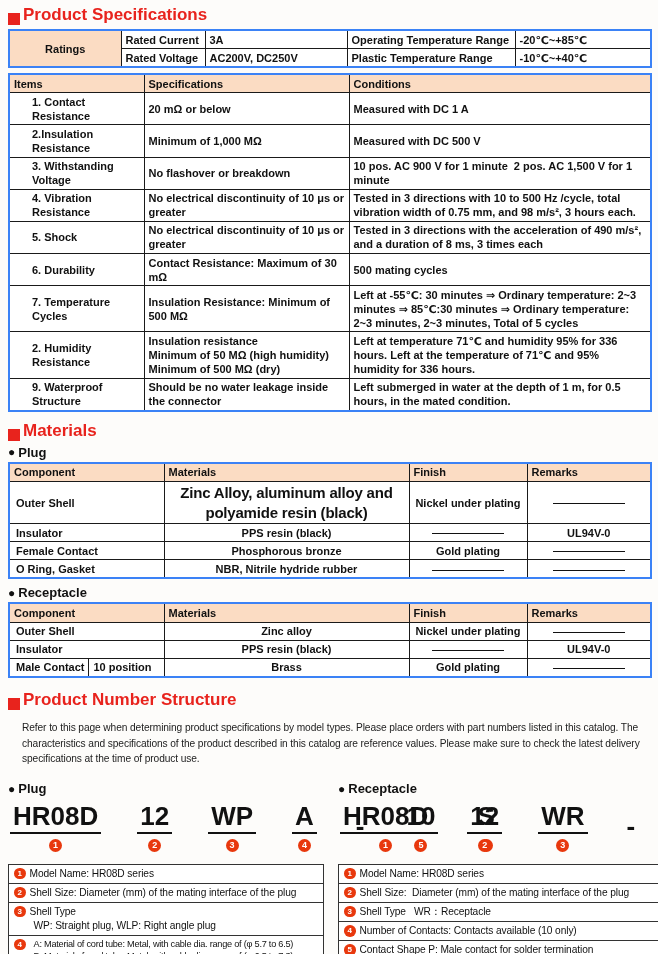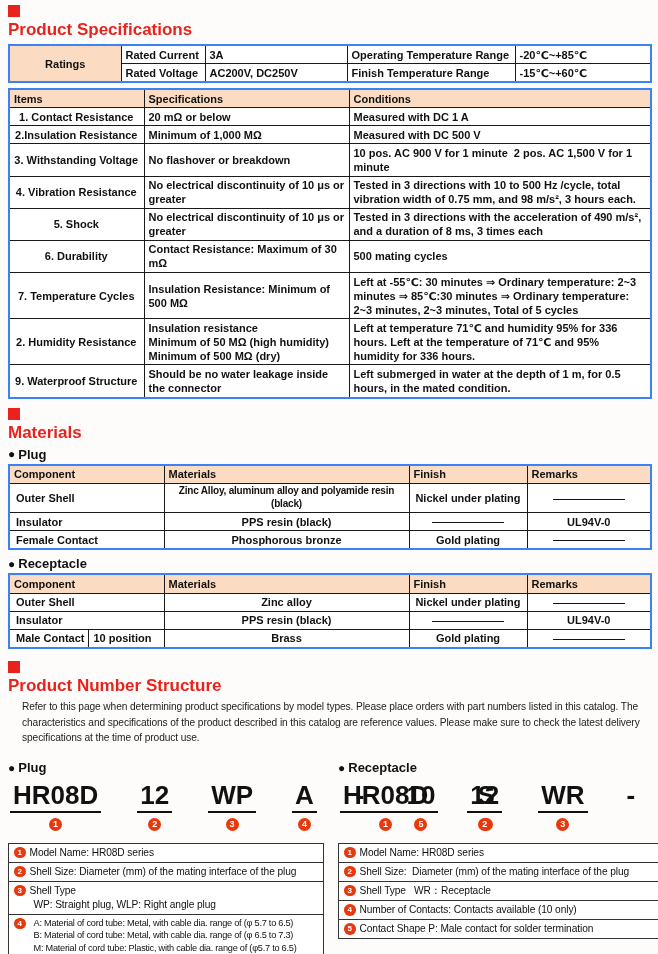--- a/index.html
+++ b/index.html
@@ -1,55 +1,55 @@
 <!DOCTYPE html>
 <html><head>
 <meta charset="utf-8">
 <style>
   * { box-sizing: border-box; margin: 0; padding: 0; }
   body { font-family: "Liberation Sans", "DejaVu Sans", sans-serif; background: #ffffff; }
   .page { width: 658px; height: 954px; background: #fdfcfa; padding: 3px 8px 6px 8px; overflow: hidden; }
 
   
-  .sec-head { display: flex; align-items: flex-start; gap: 3px; color: #e8231d; font-weight: bold; font-size: 17px; margin-top: 2px; flex-direction: column; }
+  .sec-head { display: flex; align-items: flex-end; gap: 3px; color: #e8231d; font-weight: bold; font-size: 17px; margin-top: 2px; }
   .sq { width: 12px; height: 12px; background: #e8231d; flex: none; }
   .subhead { display: flex; align-items: center; gap: 3px; font-weight: bold; font-size: 13px; color: #111; margin-top: 4px; }
   .subhead .bullet { font-size: 12px; line-height: 1; }
 
   
   table { border-collapse: collapse; table-layout: fixed; width: 642px; background: #fff; }
   td { border: 1px solid #1a1a1a; font-size: 11px; color: #111; padding: 1.5px 4px; vertical-align: middle; line-height: 1.28; }
   .th { background: #fbdcc3; text-align: left; }
   .outer { border: 2px solid #3b82f6; font-weight: bold; }
 
   
   .ratings { margin-top: 4px; }
   .ratings .lbl { text-align: center; }
 
   
   .spec-tbl { margin-top: 5px; }
-  .spec-tbl .c-item { padding-left: 3px; text-align: center; }
+  .spec-tbl .c-item { padding-left: 22px; }
   .spec-tbl .c-spec, .spec-tbl .c-cond { white-space: pre-wrap; }
 
   
   .mat-tbl { margin-top: 2px; }
   .mat-tbl .m-comp { padding: 0; }
   .mat-tbl .m-comp .wrap { display: flex; align-items: stretch; }
   .mat-tbl .m-comp .c1 { padding: 1.5px 4px 1.5px 6px; }
   .mat-tbl .m-comp .c2 { border-left: 1px solid #1a1a1a; padding: 1.5px 4px; }
   .mat-tbl .m-mat, .mat-tbl .m-fin, .mat-tbl .m-rem { text-align: center; }
-  .condensed .m-mat { font-size: 10px; letter-spacing: -0.2px; }
+  .condensed .m-mat { font-size: 15px; letter-spacing: -0.2px; }
   .dashline { display: inline-block; width: 72px; height: 0; border-top: 1.6px solid #111; vertical-align: middle; }
 
   
-  .intro { font-size: 10.2px; color: #222; line-height: 1.55; margin: 3px 0 0 14px; letter-spacing: -0.1px; }
+  .intro { font-size: 10.2px; color: #222; line-height: 1.55; margin: 10px 0 0 14px; letter-spacing: -0.1px; }
   .pn-cols { display: flex; margin-top: 10px; gap: 14px; }
   .pn-col-l { width: 316px; flex: none; }
   .pn-col-r { width: 322px; flex: none; }
-  .pn-row { display: flex; align-items: flex-start; column-gap: 11px; margin: 6px 0 0 2px; gap: 36px; }
+  .pn-row { display: flex; align-items: center; column-gap: 11px; margin: 6px 0 0 2px; gap: 36px; }
   .pn-seg { display: flex; flex-direction: column; align-items: center; }
   .pn-text { font-size: 26px; font-weight: bold; color: #111; line-height: 1.1; border-bottom: 2.5px solid #111; padding: 0 3px 1px 3px; }
   .dash-seg .pn-text { border-bottom: none; }
   .circle { background: #e8380d; color: #fff; border-radius: 50%; display: inline-flex; align-items: center; justify-content: center; font-weight: bold; flex: none; }
   .pn-circle { width: 13px; height: 13px; font-size: 9px; margin-top: 5px; }
   .legend-box { border: 1.2px solid #333; margin-top: 12px; background: #fff; }
   .lg-row { display: flex; align-items: flex-start; gap: 4px; padding: 2px 4px 2.5px 5px; }
   .lg-row + .lg-row, .lg-row + template + .lg-row { border-top: 1px solid #333; }
   .legend-box .lg-row:not(:first-of-type) { border-top: 1px solid #333; }
   .circle.sm { width: 11.5px; height: 11.5px; font-size: 8px; margin-top: 1px; }
@@ -81,22 +81,22 @@
         <tr>
       <td rowspan="2" class="th lbl">Ratings</td>
       <td>Rated Current</td>
       <td>3A</td>
       <td>Operating Temperature Range</td>
       <td>-20℃~+85℃</td>
     </tr>
     <tr>
       <td>Rated Voltage</td>
       <td>AC200V, DC250V</td>
-      <td>Finish Temperature Range</td>
-      <td>-15℃~+60℃</td>
+      <td>Plastic Temperature Range</td>
+      <td>-10℃~+40℃</td>
     </tr>
   </tbody>
     </table>
 
   <table class="spec-tbl outer">
     <colgroup>
         <col style="width:135px">
         <col style="width:205px">
         <col style="width:302px">
       </colgroup>
@@ -216,20 +216,30 @@
         <td class="m-comp">
             <span class="wrap">
               <span class="c1">Female Contact</span>
             </span>
           </td>
         <td class="m-mat">Phosphorous bronze</td>
         <td class="m-fin">Gold plating</td>
         <td class="m-rem"><span class="dashline"></span></td>
       </tr>
 
+      <tr>
+        <td class="m-comp">
+            <span class="wrap">
+              <span class="c1">O Ring, Gasket</span>
+            </span>
+          </td>
+        <td class="m-mat">NBR, Nitrile hydride rubber</td>
+        <td class="m-fin"><span class="dashline"></span></td>
+        <td class="m-rem"><span class="dashline"></span></td>
+      </tr>
 
   </tbody>
     </table>
 
   <div class="subhead" style="margin-top:6px">
     <span class="bullet">●</span>
     <span>Receptacle</span>
   </div>
   <table class="mat-tbl outer">
     <colgroup>

